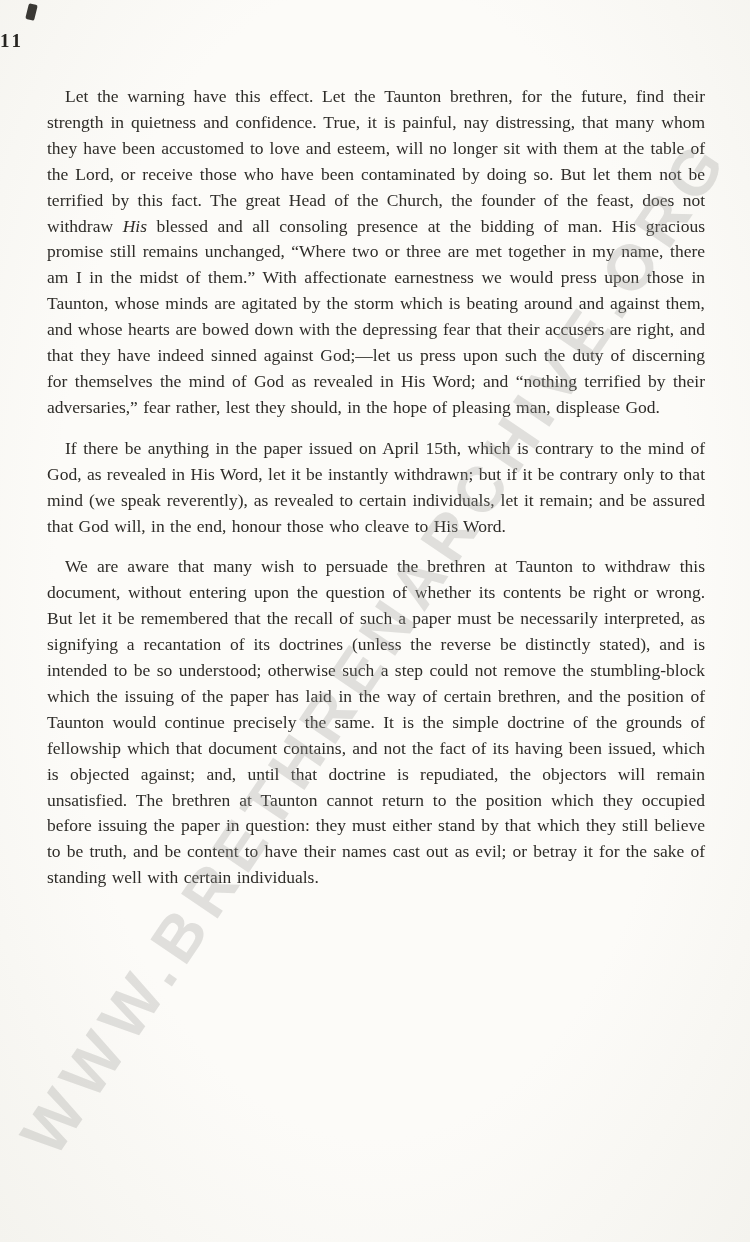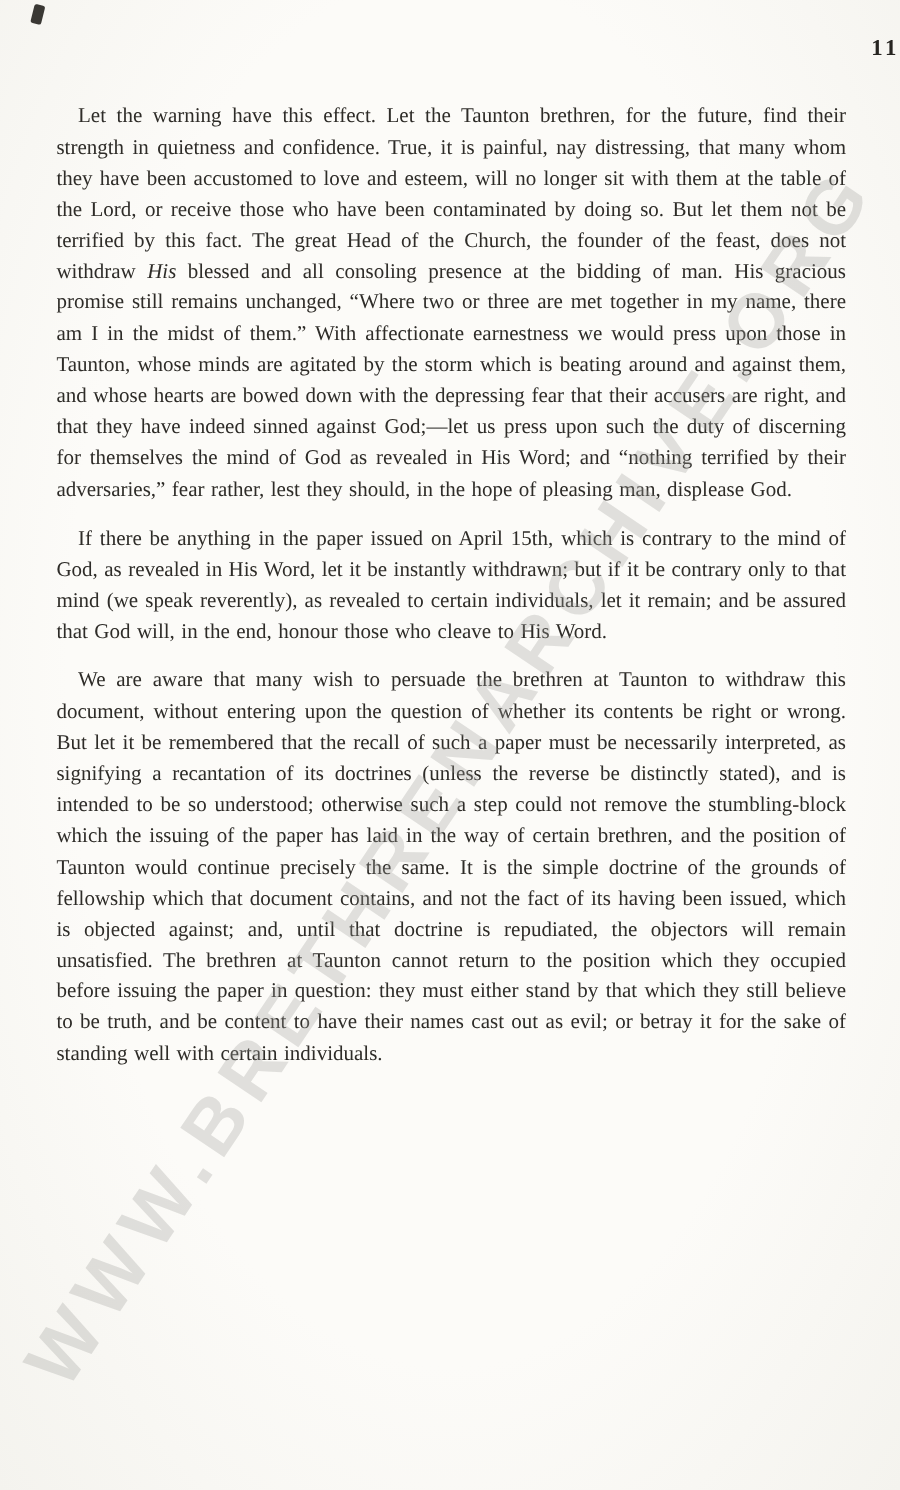--- a/index.html
+++ b/index.html
@@ -18,21 +18,21 @@
   .page {
     position: absolute;
     inset: 0;
     background: radial-gradient(ellipse at 50% 45%, #fcfbf8 60%, #f4f3ee 100%);
   }
   .page-number {
     position: absolute;
     top: 30px;
     left: 0;
     right: 0;
-    text-align: right;
+    text-align: left;
     font-size: 19px;
     font-weight: bold;
     letter-spacing: 3px;
     color: #262420;
   }
   .content {
     position: absolute;
     top: 84px;
     left: 47px;
     width: 658px;

